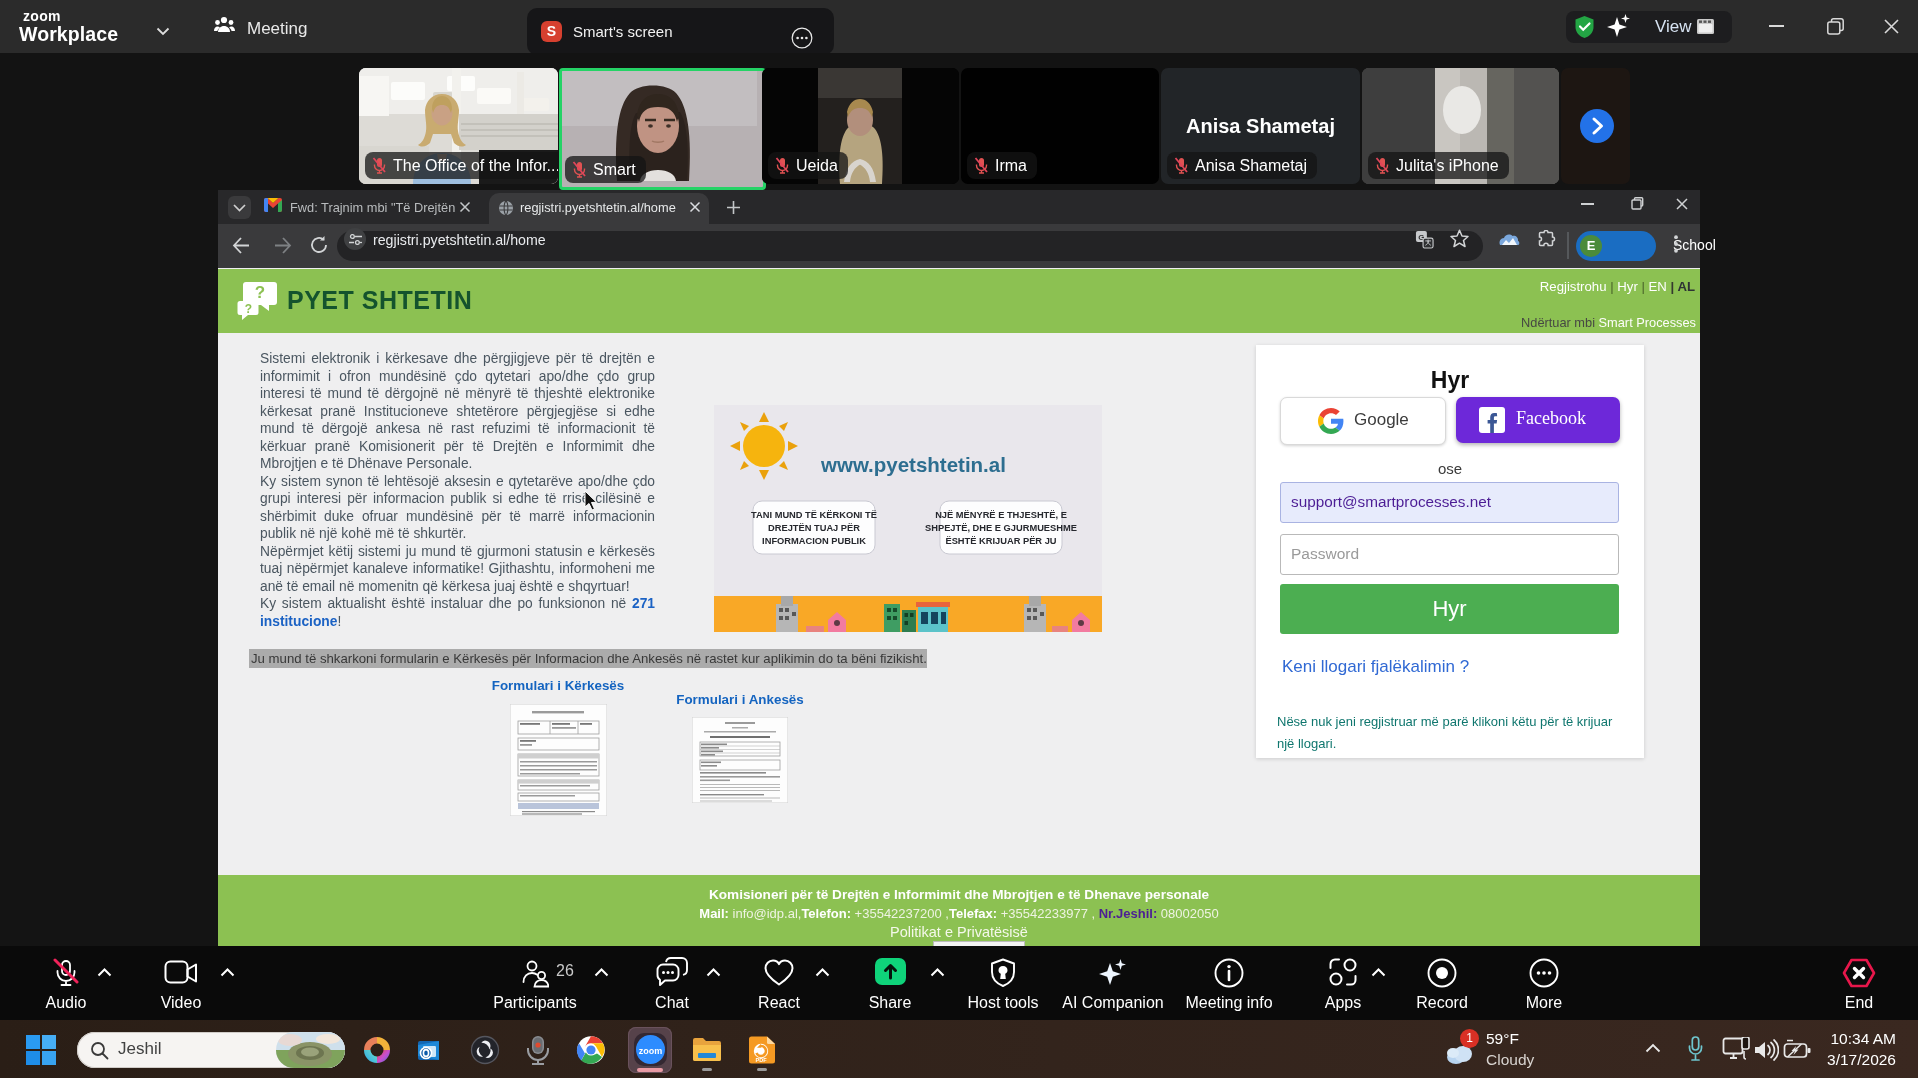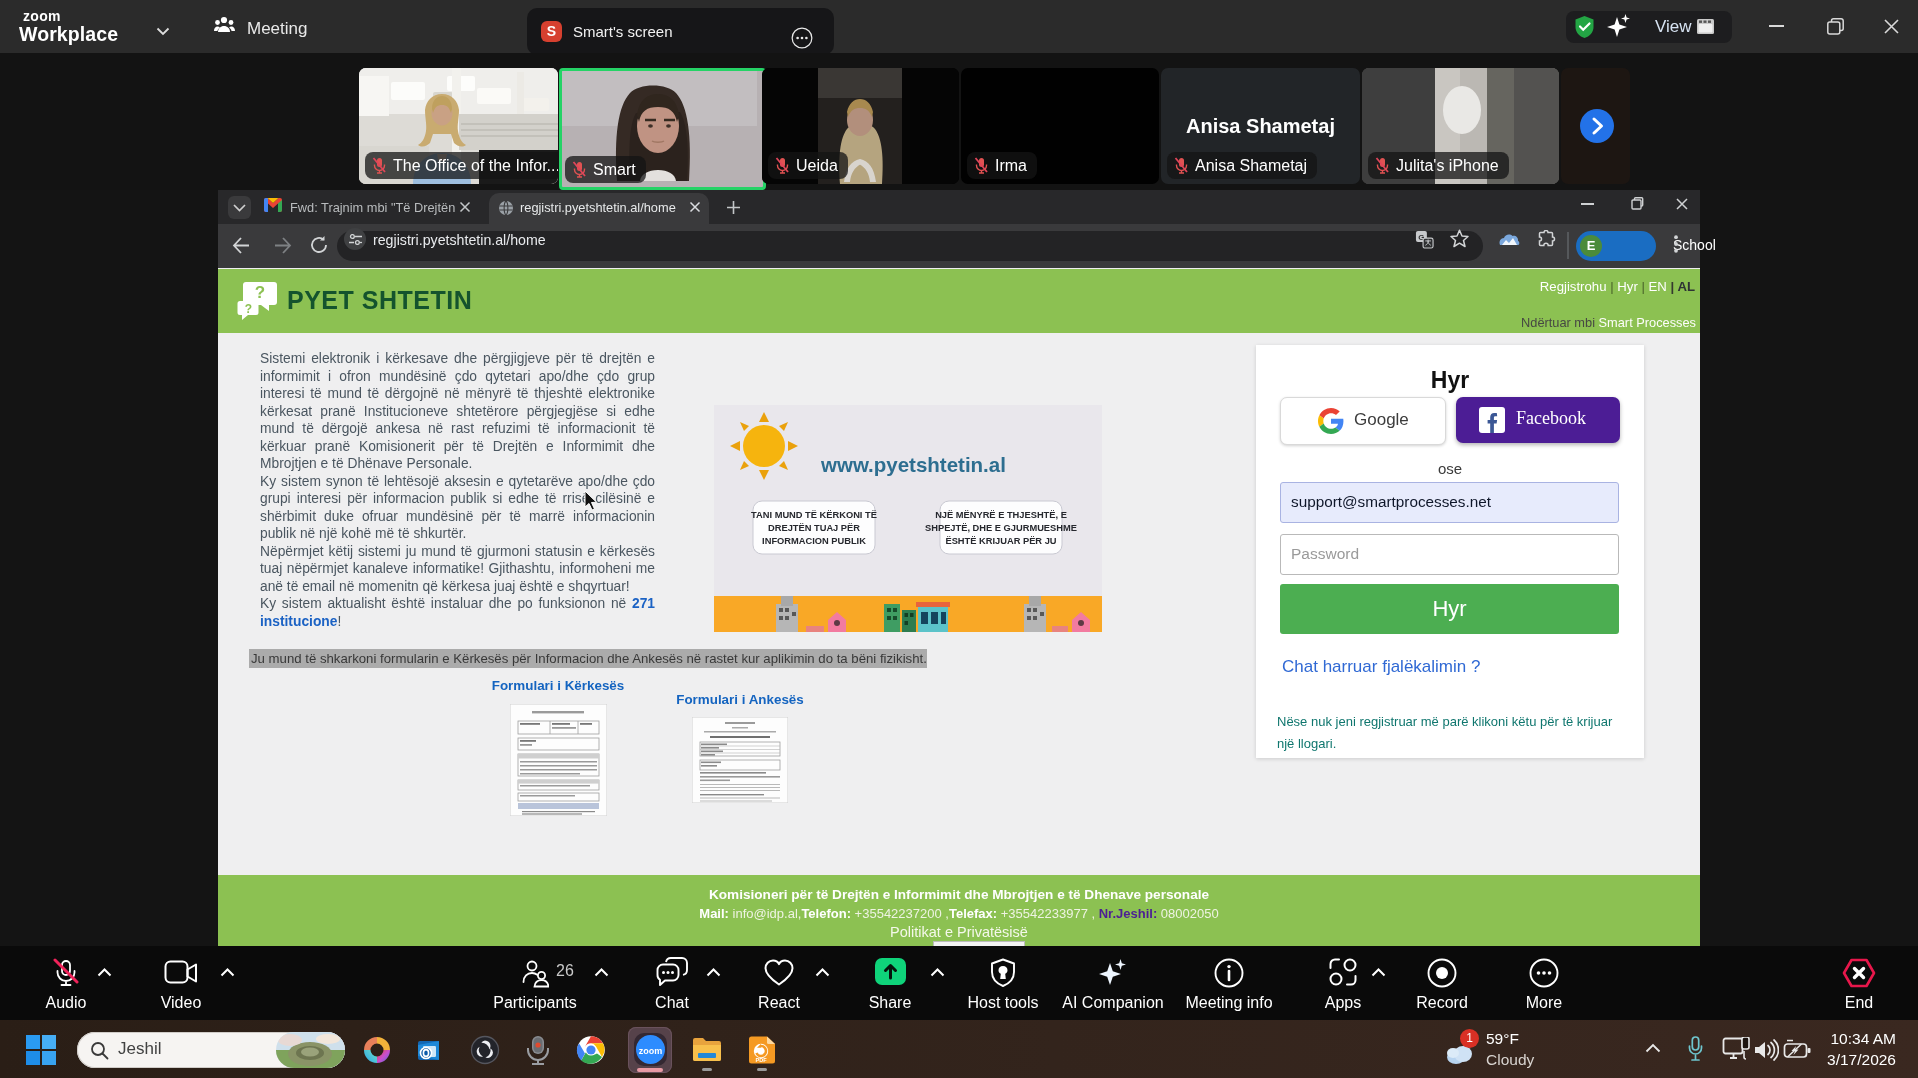--- a/index.html
+++ b/index.html
@@ -387,34 +387,34 @@
         <div class="abs" style="left:0;top:22px;width:388px;text-align:center;font-size:23px;font-weight:bold;color:#111;">Hyr</div>
         <div class="abs" style="left:24px;top:52px;width:164px;height:46px;background:#fff;border:1px solid #d9d9d9;border-radius:7px;box-shadow:0 1px 3px rgba(0,0,0,.18);">
           <svg class="abs" style="left:37px;top:10px" width="26" height="26" viewBox="0 0 48 48">
               <path fill="#EA4335" d="M24 9.5c3.54 0 6.71 1.22 9.21 3.6l6.85-6.85C35.9 2.38 30.47 0 24 0 14.62 0 6.51 5.38 2.56 13.22l7.98 6.19C12.43 13.72 17.74 9.5 24 9.5z"></path>
               <path fill="#4285F4" d="M46.98 24.55c0-1.57-.15-3.09-.38-4.55H24v9.02h12.94c-.58 2.96-2.26 5.48-4.78 7.18l7.73 6c4.51-4.18 7.09-10.36 7.09-17.65z"></path>
               <path fill="#FBBC05" d="M10.53 28.59c-.48-1.45-.76-2.99-.76-4.59s.27-3.14.76-4.59l-7.98-6.19C.92 16.46 0 20.12 0 24c0 3.88.92 7.54 2.56 10.78l7.97-6.19z"></path>
               <path fill="#34A853" d="M24 48c6.48 0 11.93-2.13 15.89-5.81l-7.73-6c-2.15 1.45-4.92 2.3-8.16 2.3-6.26 0-11.57-4.22-13.47-9.91l-7.98 6.19C6.51 42.62 14.62 48 24 48z"></path>
             </svg>
           <div class="abs" style="left:73px;top:12px;font-size:17px;color:#3c3c3c;">Google</div>
         </div>
-        <div class="abs" style="left:200px;top:52px;width:164px;height:46px;background:#4c1d95;border-radius:7px;box-shadow:0 2px 4px rgba(0,0,0,.3);">
+        <div class="abs" style="left:200px;top:52px;width:164px;height:46px;background:#6d28d9;border-radius:7px;box-shadow:0 2px 4px rgba(0,0,0,.3);">
           <div class="abs" style="left:23px;top:10px;width:26px;height:26px;background:#fff;border-radius:3px;"></div>
           <svg class="abs" style="left:23px;top:10px" width="26" height="26" viewBox="0 0 26 26">
               <path d="M17.8 6 h-2.6 c-2.4 0-4 1.6-4 4.2 V13 H8.6 v3.4 h2.6 V26 h3.7 v-9.6 h2.7 l.5-3.4 h-3.2 v-2.2 c0-1 .3-1.6 1.5-1.6 h1.8z" fill="#3b5795"></path>
             </svg>
           <div class="abs" style="left:60px;top:11px;font-size:18px;color:#fff;font-family:'Liberation Serif',serif;">Facebook</div>
         </div>
         <div class="abs" style="left:0;top:115px;width:388px;text-align:center;font-size:15px;color:#3a3a3a;">ose</div>
         <div class="abs" style="left:24px;top:137px;width:337px;height:39px;background:#e7ebfc;border:1px solid #a9b3e2;border-radius:3px;"></div>
-        <div class="abs" style="left:35px;top:148px;font-size:15.3px;color:#0f172a;">support@smartprocesses.net</div>
+        <div class="abs" style="left:35px;top:148px;font-size:15.3px;color:#4c1d95;">support@smartprocesses.net</div>
         <div class="abs" style="left:24px;top:189px;width:337px;height:39px;background:#fff;border:1px solid #b9b9b9;border-radius:3px;"></div>
         <div class="abs" style="left:35px;top:200px;font-size:15.5px;color:#9a9a9a;">Password</div>
         <div class="abs" style="left:24px;top:239px;width:339px;height:50px;background:#4cae51;border-radius:3px;text-align:center;line-height:50px;color:#fff;font-size:22px;">Hyr</div>
-        <div class="abs" style="left:26px;top:312px;font-size:17px;color:#3069d4;">Chat harruar fjalëkalimin ?</div>
+        <div class="abs" style="left:26px;top:312px;font-size:17px;color:#3069d4;">Keni llogari fjalëkalimin ?</div>
         <div class="abs" style="left:21px;top:366px;width:352px;font-size:13px;line-height:22px;color:#0f766e;">Nëse nuk jeni regjistruar më parë klikoni këtu për të krijuar<br>një llogari.</div>
       </div>
       <div class="abs" style="left:31px;top:381px;width:678px;height:19px;background:#ababab;"></div>
       <div class="abs" style="left:33px;top:383px;font-size:13.2px;color:#383838;">Ju mund të shkarkoni formularin e Kërkesës për Informacion dhe Ankesës në rastet kur aplikimin do ta bëni fizikisht.</div>
       <div class="abs" style="left:240px;top:410px;width:200px;text-align:center;font-size:13.4px;font-weight:bold;color:#1464c0;">Formulari i Kërkesës</div>
       <div class="abs" style="left:422px;top:424px;width:200px;text-align:center;font-size:13.4px;font-weight:bold;color:#1464c0;">Formulari i Ankesës</div>
       <div class="abs" id="doc1">
         <svg width="97" height="112" viewBox="0 0 97 112">
           <rect width="97" height="112" fill="#fdfdfd" stroke="#cfcfcf" stroke-width="1"></rect>
           <rect x="22" y="7" width="52" height="2.4" fill="#9a9a9a"></rect>

